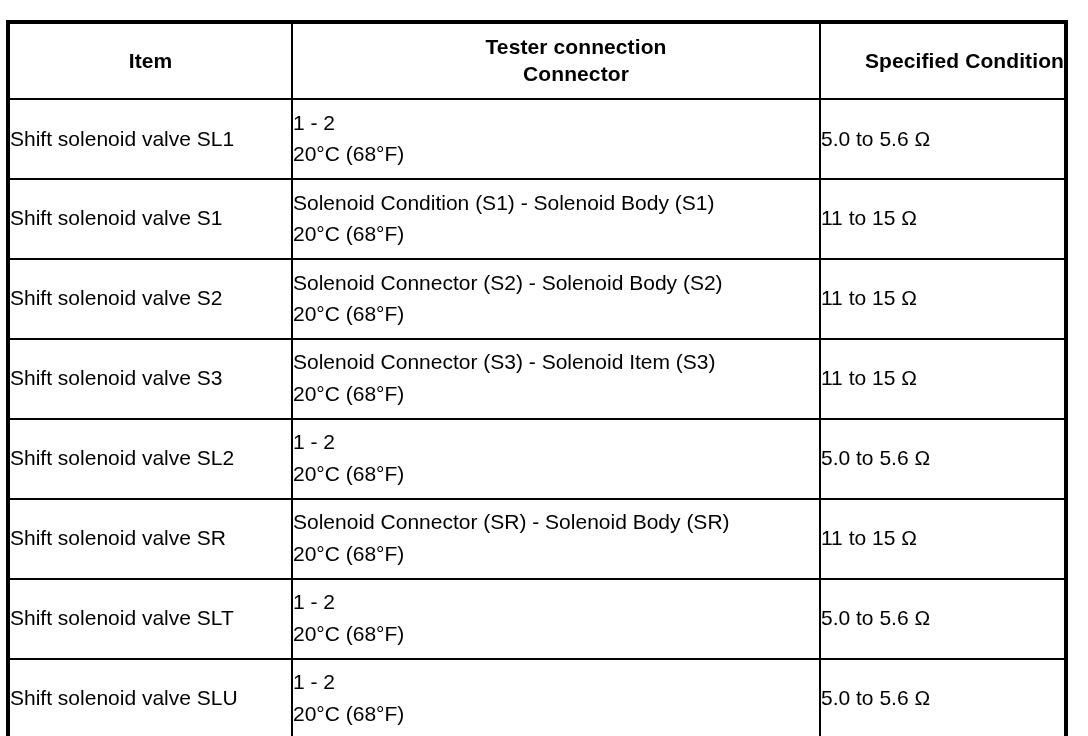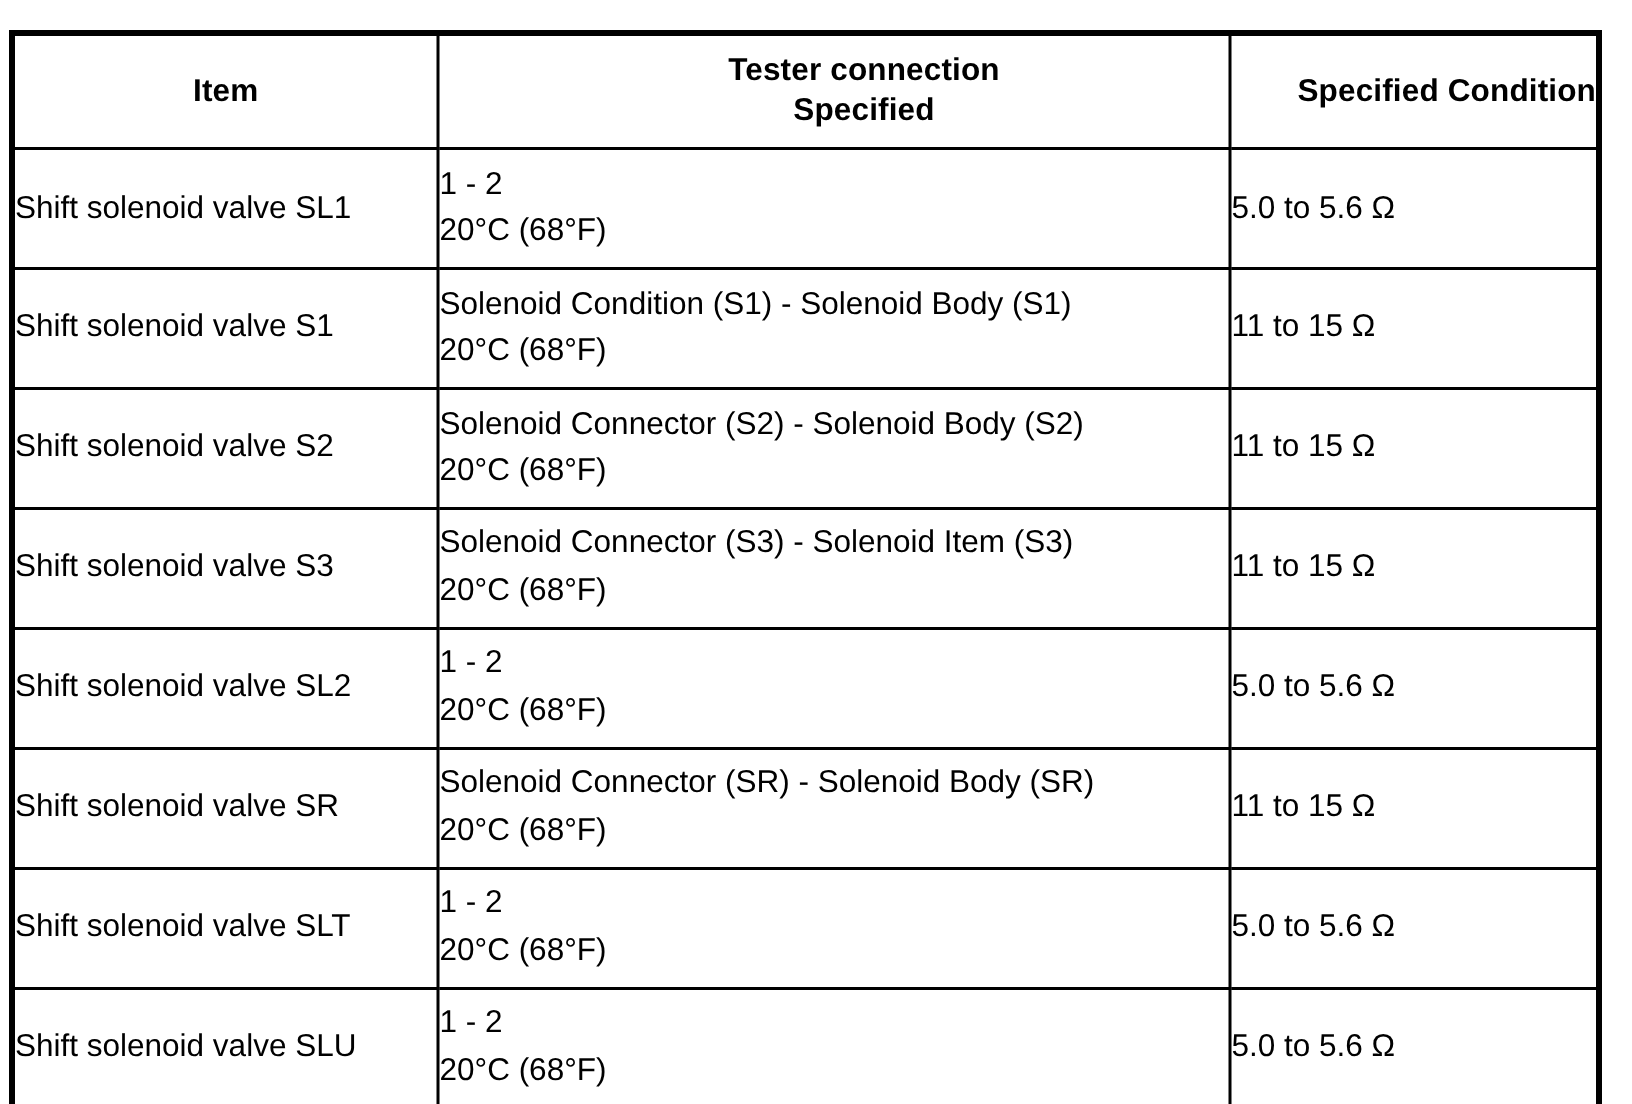--- a/index.html
+++ b/index.html
@@ -102,21 +102,21 @@
     <colgroup>
       <col class="col-item">
       <col class="col-tester">
       <col class="col-spec">
     </colgroup>
     <thead>
       <tr>
         <th class="head-item">Item</th>
         <th class="head-tester">
           <span class="head-line">Tester connection</span>
-          <span class="head-line">Specified</span>
+          <span class="head-line">Connector</span>
         </th>
         <th class="head-spec">Specified Condition</th>
       </tr>
     </thead>
     <tbody>
       <tr>
         <td class="cell-item">Shift solenoid valve SL1</td>
         <td class="cell-tester">
           <span class="tester-connection">1 - 2</span>
           <span class="tester-condition">20°C (68°F)</span>

